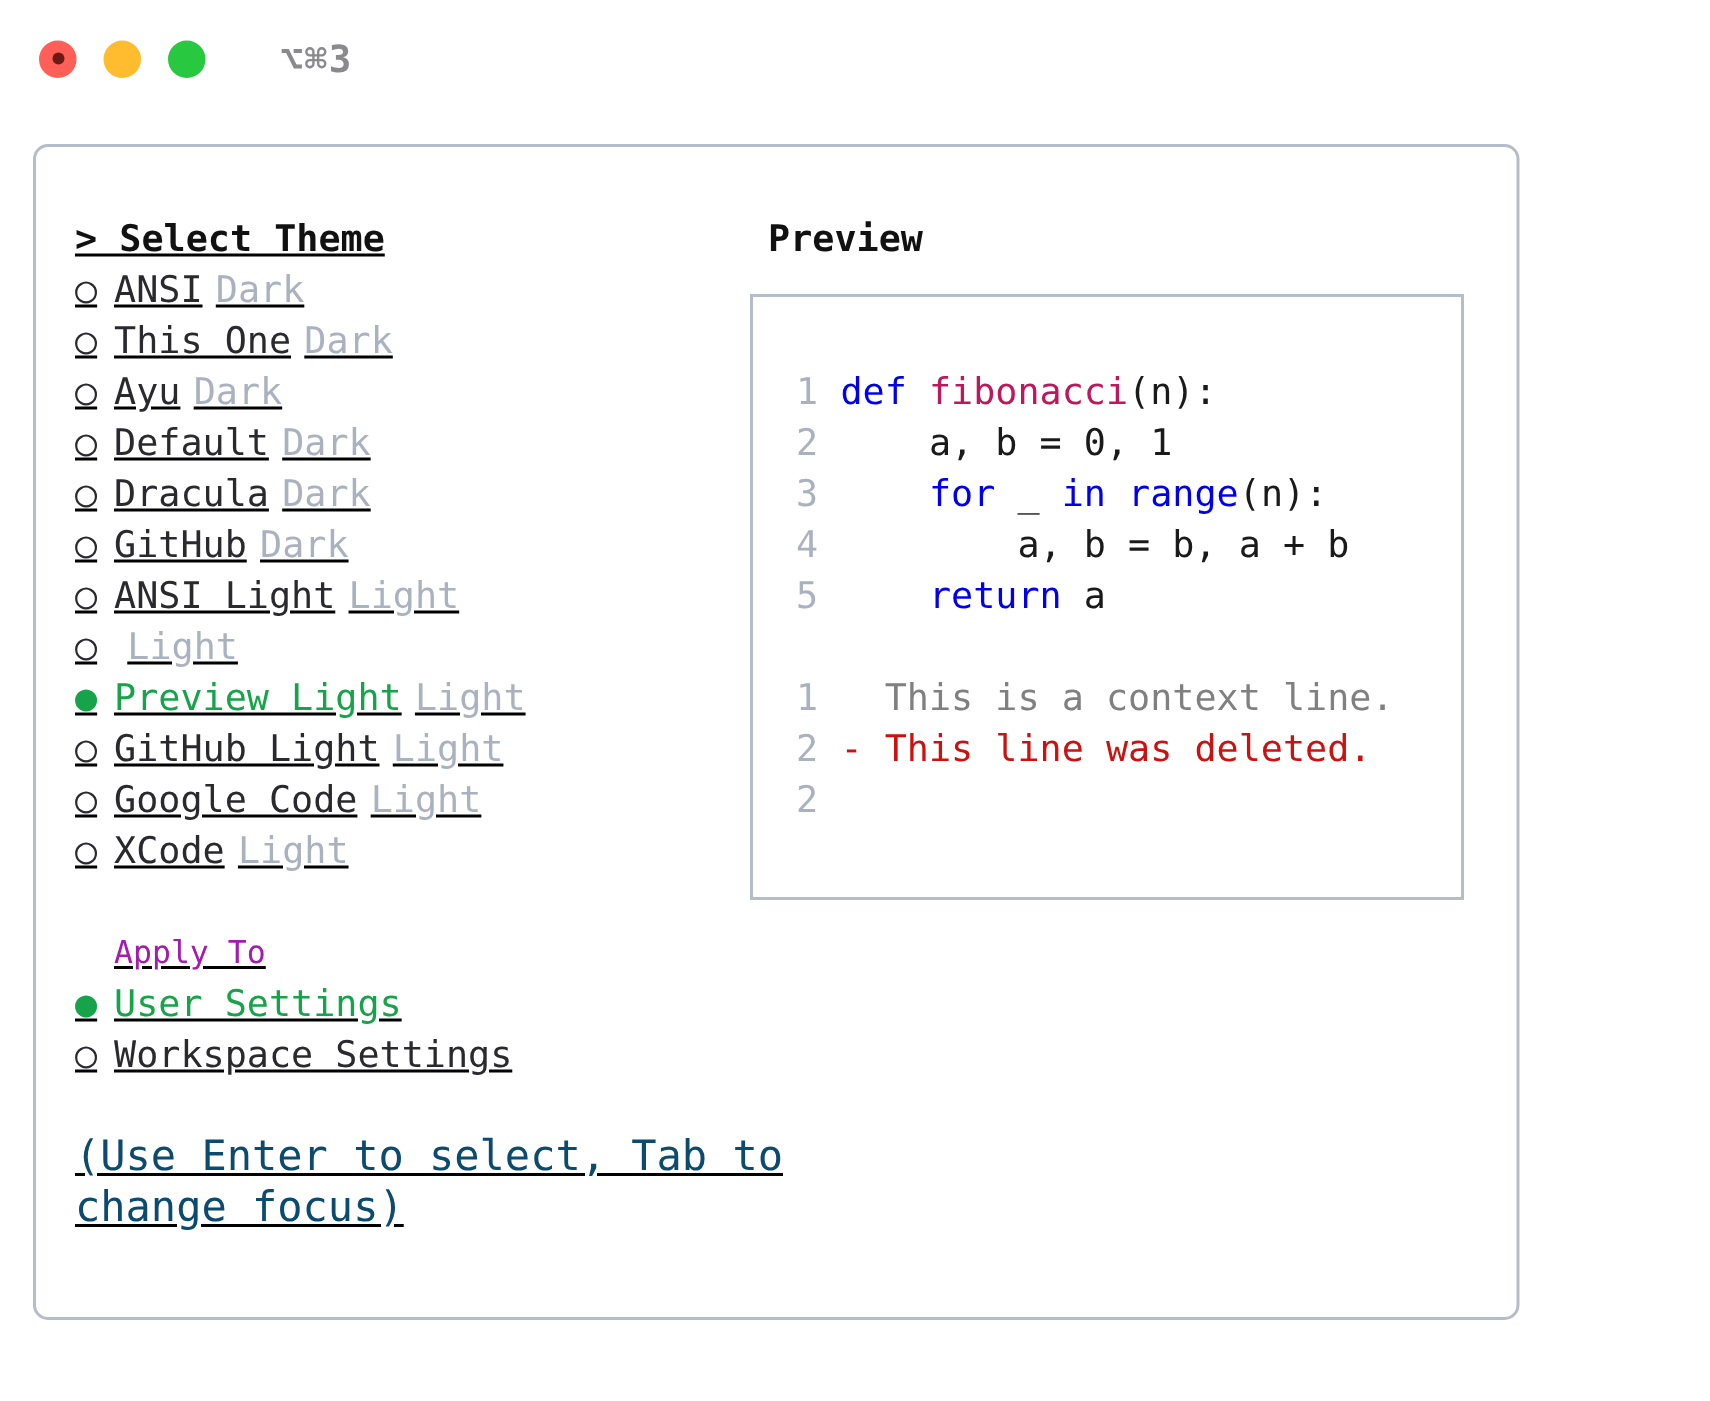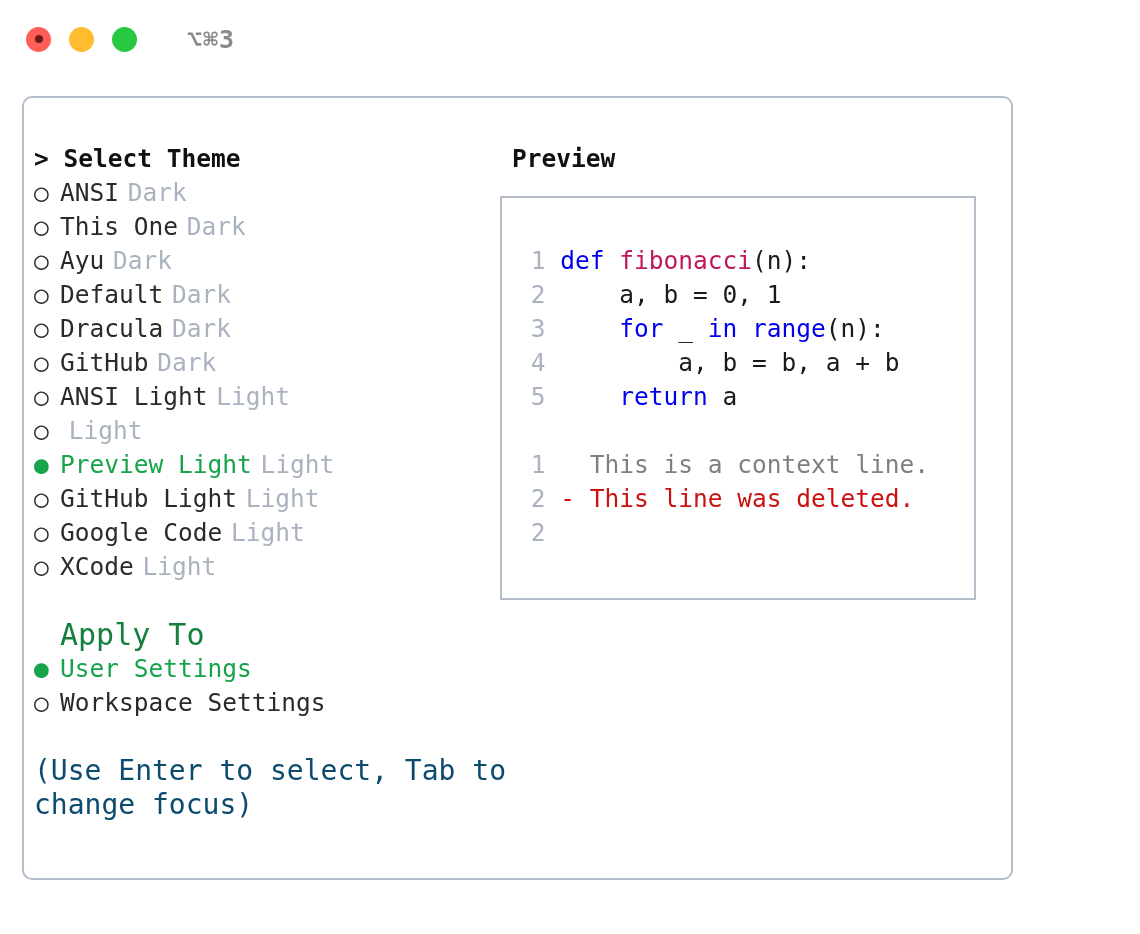--- a/index.html
+++ b/index.html
@@ -63,21 +63,21 @@
     border: 2px solid #b5bdca;
     border-radius: 10px;
     box-sizing: border-box;
     background: #ffffff;
   }
 
   .panes {
     display: flex;
     padding: 44px 0 0 0;
   }
-  .pane-left  { width: 470px; padding-left: 10px; box-sizing: border-box; }
+  .pane-left  { width: 470px; padding-left: 26px; box-sizing: border-box; text-decoration: underline; }
   .pane-right { flex: 1; padding-left: 0; }
 
   
   .section-header {
     font-size: 24.5px;
     font-weight: bold;
     color: #111111;
     line-height: 34px;
     white-space: pre;
   }
@@ -99,23 +99,23 @@
   .theme-row.selected .label { color: #16a34a; }
   .label { color: inherit; }
   .variant {
     color: #aab2c0;
     margin-left: 0.6ch;
   }
 
   .spacer-block { height: 34px; }
 
   .apply-header {
-    font-size: 30px;
-    line-height: 34px;
-    color: #15803d;
+    font-size: 21px;
+    line-height: 34px;
+    color: #a21caf;
     white-space: pre;
     padding-left: 26px;
   }
 
   .hint {
     font-size: 28px;
     line-height: 34px;
     color: #0c4a6e;
     white-space: pre;
     max-width: 400px;

